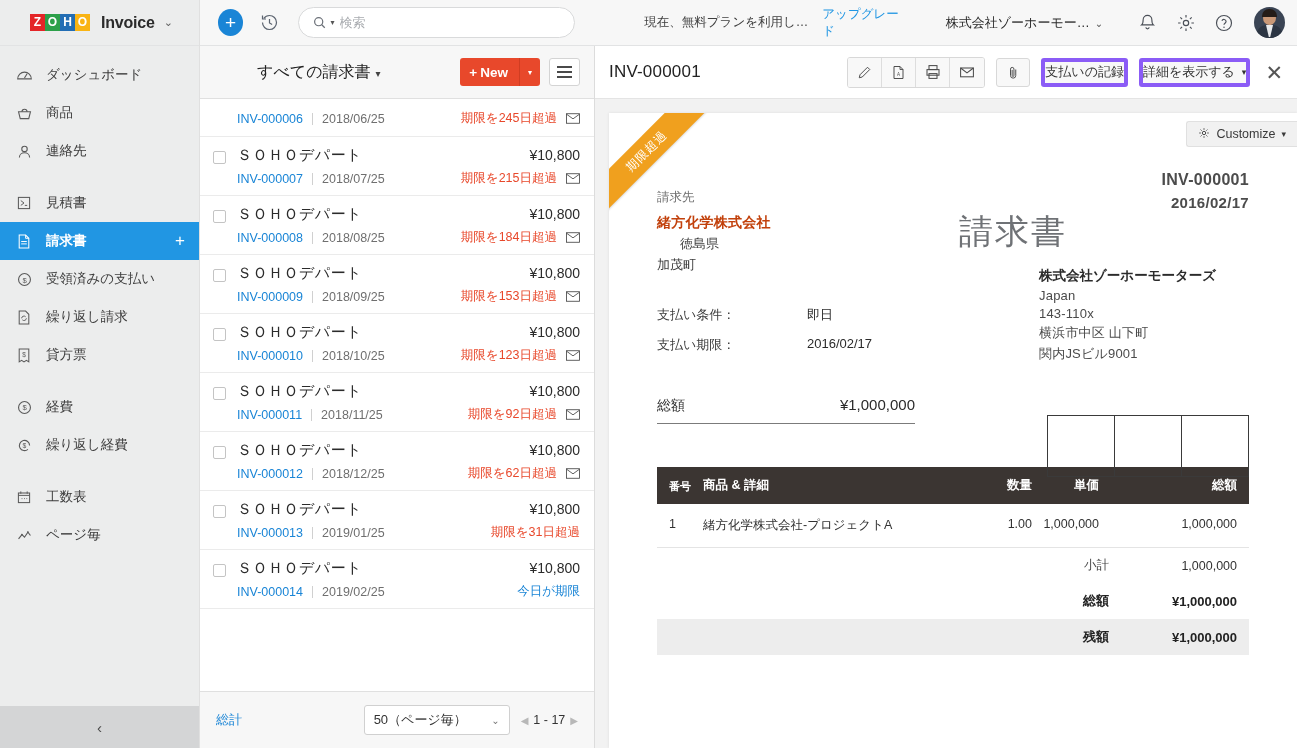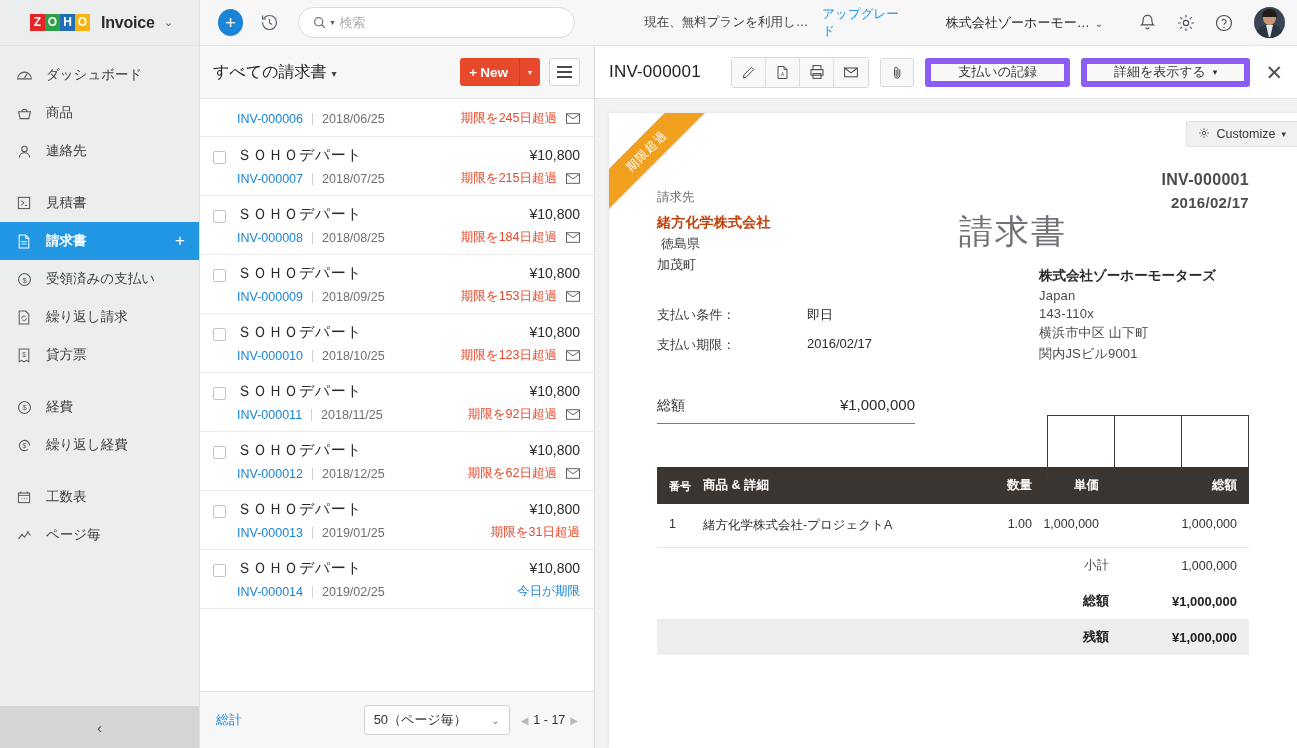--- a/index.html
+++ b/index.html
@@ -105,21 +105,21 @@
   
   .list-panel {
     width: 395px; flex-shrink: 0; background: #fff;
     display: flex; flex-direction: column;
     border-right: 1px solid #dcdcdc;
   }
   .list-head {
     height: 53px; background: #f7f7f7; border-bottom: 1px solid #e0e0e0;
     display: flex; align-items: center; padding: 0 14px 0 13px; flex-shrink: 0;
   }
-  .list-title { font-size: 16px; color: #222; font-weight: 500; cursor: pointer; }
+  .list-title { font-size: 16px; color: #222; font-weight: 500; cursor: pointer; margin-left: 44px; }
   .list-title .c { font-size: 10px; margin-left: 5px; color: #444; }
   .head-actions { margin-left: auto; display: flex; align-items: center; gap: 9px; }
   .new-btn {
     height: 28px; background: #e8482b; color: #fff; border-radius: 3px;
     display: flex; align-items: center; font-size: 13.5px; font-weight: bold; cursor: pointer;
   }
   .new-btn .lbl { padding: 0 11px 0 9px; display: flex; align-items: center; gap: 3px;}
   .new-btn .sep { width: 1px; height: 100%; background: #d03d22; }
   .new-btn .arw { padding: 0 8px; font-size: 8px; display:flex; align-items:center;}
   .hamb {
@@ -180,22 +180,22 @@
     align-items: center; justify-content: center; cursor: pointer;
     border-right: 1px solid #ddd; color: #4b4b4b;
   }
   .ico-btn:last-child { border-right: none; }
   .ico-solo {
     width: 34px; height: 29px; background: #f8f8f8; border: 1px solid #d8d8d8;
     border-radius: 3px; display: flex; align-items: center; justify-content: center;
     cursor: pointer; color: #4b4b4b;
   }
   .txt-btn {
-    height: 29px; background: #f8f8f8; border: 6px solid #8b5cf6; border-radius: 3px;
-    display: flex; align-items: center; padding: 0 27px; font-size: 13px;
+    height: 29px; background: #f8f8f8; border: 4px solid #8b5cf6; border-radius: 3px;
+    display: flex; align-items: center; padding: 0 0; font-size: 13px;
     color: #333; cursor: pointer; white-space: nowrap;
   }
   .txt-btn .cc { font-size: 9px; margin-left: 7px; }
   .close-x { font-size: 21px; color: #555; cursor: pointer; margin-left: 4px;
              font-weight: 300; line-height: 1; }
 
   .doc-area { flex: 1; background: #f2f2f2; overflow: hidden; position: relative;
               padding: 14px 0 0 14px; }
   .doc {
     background: #fff; width: 100%; height: 100%; position: relative;
@@ -229,21 +229,21 @@
   .doc-top { position: relative; padding-top: 76px; }
   .doc-num-block { position: absolute; right: 0; top: 58px; text-align: right; }
   .doc-num { font-size: 16px; color: #4c4c4c; font-weight: 600; letter-spacing: 0.3px; }
   .doc-date { font-size: 15px; color: #4c4c4c; font-weight: 600; margin-top: 5px; letter-spacing: 0.3px;}
   .doc-type { position: absolute; left: 302px; top: 96px; font-size: 34px;
               color: #6f7276; font-weight: 400; letter-spacing: 2px; }
 
   .billto-label { font-size: 12.5px; color: #707070; }
   .billto-name { font-size: 14px; color: #c2410c; font-weight: bold; margin-top: 8px; letter-spacing: 0.2px;}
   .billto-l { font-size: 13px; color: #3c3c3c; margin-top: 3px; }
-  .billto-l.ind { padding-left: 4px; }
+  .billto-l.ind { padding-left: 4px; margin-left: 19px; }
 
   .from-block { position: absolute; right: 0; top: 154px; text-align: left; width: 210px; }
   .from-name { font-size: 13.5px; color: #2b2b2b; font-weight: bold; }
   .from-l { font-size: 13px; color: #4a4a4a; margin-top: 3px; letter-spacing:0.2px;}
 
   .stamp-box { position: absolute; right: 0; top: 302px; display: flex;
                border: 1px solid #3a3a3a; width: 202px; height: 62px; }
   .stamp-cell { flex: 1; border-right: 1px solid #3a3a3a; }
   .stamp-cell:last-child { border-right: none; }
 

